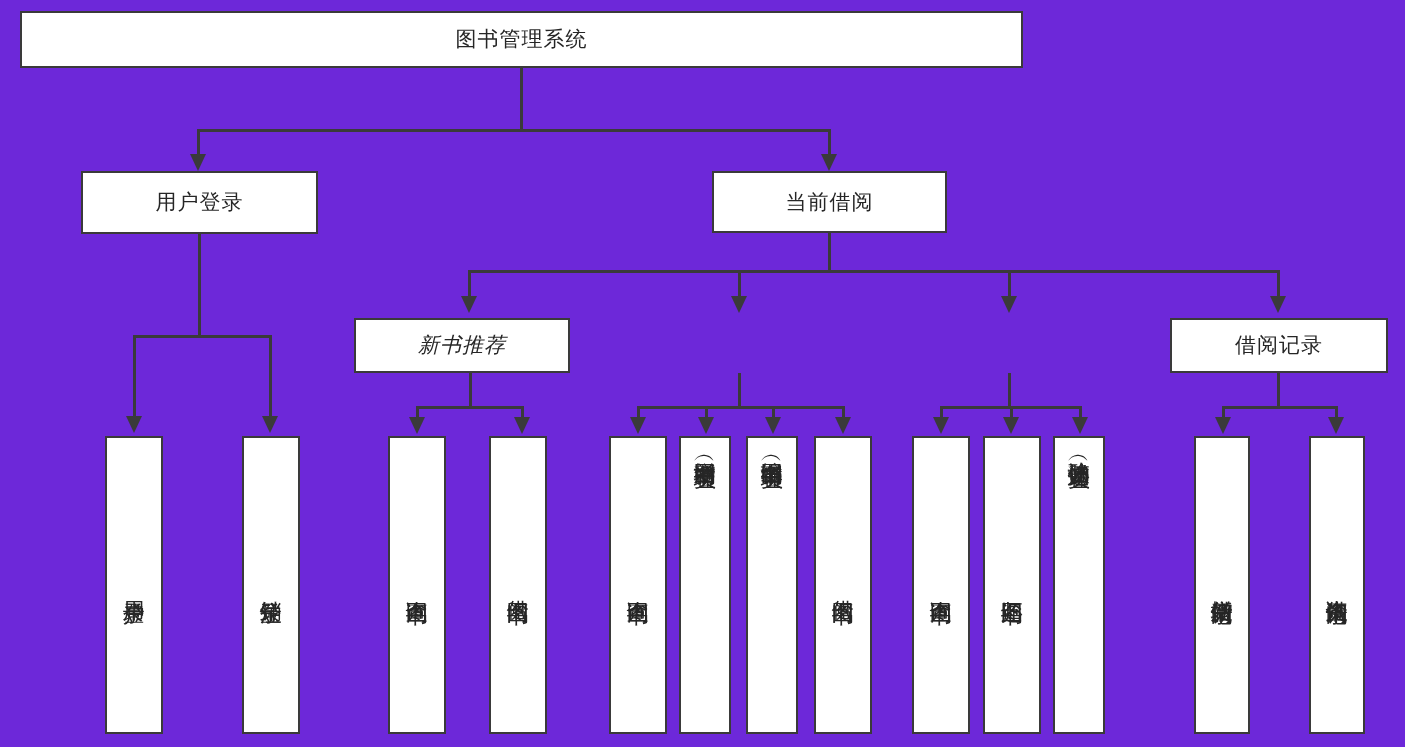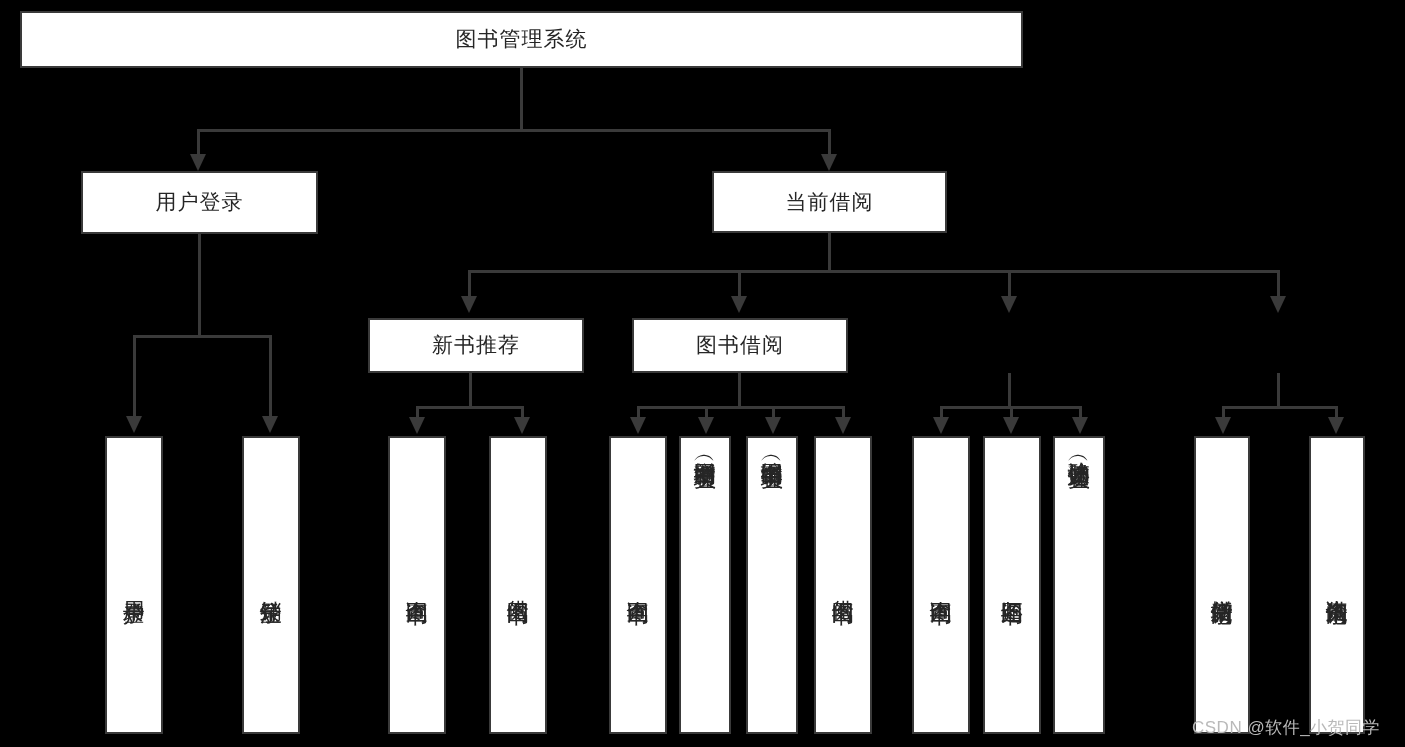--- a/index.html
+++ b/index.html
@@ -4,21 +4,21 @@
 <style>
   html, body {
     margin: 0;
     padding: 0;
     background: #ffffff;
   }
   #canvas {
     position: relative;
     width: 1405px;
     height: 747px;
-    background: #000000;
+    background: #6d28d9;
     font-family: "Liberation Sans", "DejaVu Sans", sans-serif;
     overflow: hidden;
   }
   .node {
     position: absolute;
     box-sizing: border-box;
     border: 2px solid #3a3a3a;
     background: #ffffff;
     display: flex;
     align-items: center;
@@ -118,25 +118,25 @@
 
   <div class="vline" style="left:468px; top:270px; width:3px; height:29px;"></div>
   <div class="arrow" style="left:461px; top:296px;"></div>
   <div class="vline" style="left:738px; top:270px; width:3px; height:29px;"></div>
   <div class="arrow" style="left:731px; top:296px;"></div>
   <div class="vline" style="left:1008px; top:270px; width:3px; height:29px;"></div>
   <div class="arrow" style="left:1001px; top:296px;"></div>
   <div class="vline" style="left:1277px; top:270px; width:3px; height:29px;"></div>
   <div class="arrow" style="left:1270px; top:296px;"></div>
 
-  <div class="node h-node" style="left:368px; top:318px; width:216px; height:55px;">
+  <div class="node h-node" style="left:354px; top:318px; width:216px; height:55px;font-style:italic;">
     <span class="node-label">新书推荐</span>
   </div>
-  <div class="node h-node" style="left:632px; top:318px; width:216px; height:55px;">
-    <span class="node-label">图书借阅</span>
+  <div class="node h-node" style="left:1170px; top:318px; width:218px; height:55px;">
+    <span class="node-label">借阅记录</span>
   </div>
 
   <div class="vline" style="left:469px; top:373px; width:3px; height:33px;"></div>
   <div class="hline" style="left:416px; top:406px; width:108px; height:3px;"></div>
   <div class="vline" style="left:416px; top:406px; width:3px; height:14px;"></div>
   <div class="arrow" style="left:409px; top:417px;"></div>
   <div class="vline" style="left:521px; top:406px; width:3px; height:14px;"></div>
   <div class="arrow" style="left:514px; top:417px;"></div>
 
   <div class="vline" style="left:738px; top:373px; width:3px; height:33px;"></div>
@@ -203,15 +203,14 @@
     <span class="node-label">确认归还（管理员）</span>
   </div>
 
   <div class="node v-node pad-mid" style="left:1194px; top:436px; width:56px; height:298px;">
     <span class="node-label">新增借阅记录</span>
   </div>
   <div class="node v-node pad-mid" style="left:1309px; top:436px; width:56px; height:298px;">
     <span class="node-label">查询借阅记录</span>
   </div>
 
-  <div class="watermark" style="left:1192px; top:716px;">CSDN @软件_小贺同学</div>
 
 </div>
 
 </body></html>

